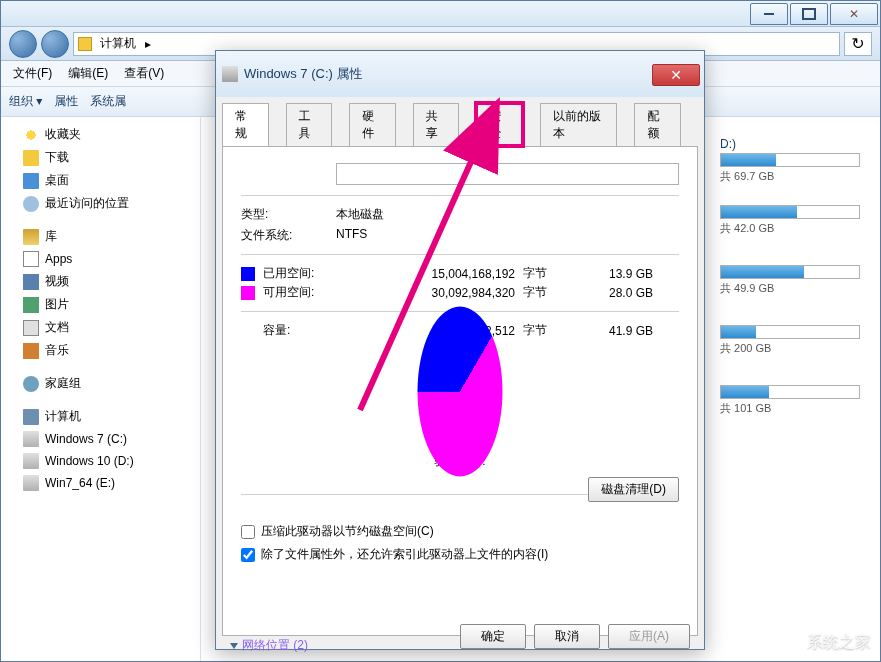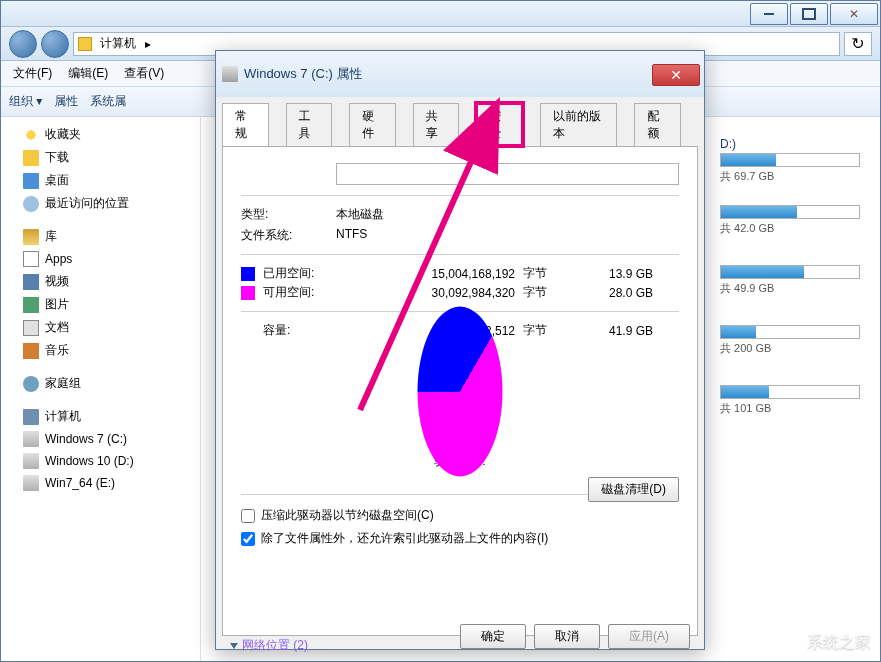--- a/index.html
+++ b/index.html
@@ -78,21 +78,21 @@
 .cap-row .gb { text-align: right; }
 
 .pie-wrap { display: flex; justify-content: center; margin: 10px 0 4px; position: relative; }
 .pie { width: 170px; height: 100px; position: relative; }
 .pie-top { position: absolute; left: 0; top: 0; width: 170px; height: 85px; border-radius: 50%; background: conic-gradient(#0000ff 0deg 120deg, #ff00ff 120deg 360deg); transform: rotate(-90deg); }
 .pie-side { position: absolute; left: 0; top: 12px; width: 170px; height: 85px; border-radius: 50%; background: #a000a0; z-index: -1; }
 .drive-label { text-align: center; font-size: 12px; margin-top: 2px; }
 
 .cleanup-btn { position: absolute; right: 18px; top: 330px; padding: 3px 12px; font-size: 12px; border: 1px solid #888; background: linear-gradient(#fdfdfd,#e5e5e5); cursor: pointer; border-radius: 2px; }
 
-.checks { margin-top: 12px; }
+.checks { margin-top: 28px; }
 .check-row { display: flex; align-items: center; margin: 6px 0; font-size: 12px; gap: 6px; }
 .check-row input { width: 14px; height: 14px; }
 
 .dlg-buttons { position: absolute; bottom: 0; right: 14px; display: flex; gap: 8px; align-items: flex-end; }
 .dlg-btn { padding: 3px 20px; font-size: 12px; border: 1px solid #888; background: linear-gradient(#fdfdfd,#e5e5e5); cursor: pointer; border-radius: 2px; }
 .dlg-btn:disabled { color: #999; }
 
 .arrow-svg { position: absolute; left: 240px; top: 90px; width: 300px; height: 350px; pointer-events: none; z-index: 10; }
 
 .watermark { position: absolute; right: 10px; bottom: 6px; font-size: 16px; color: rgba(255,255,255,.85); text-shadow: 0 1px 2px rgba(0,0,0,.3); display: flex; align-items: center; gap: 6px; }

